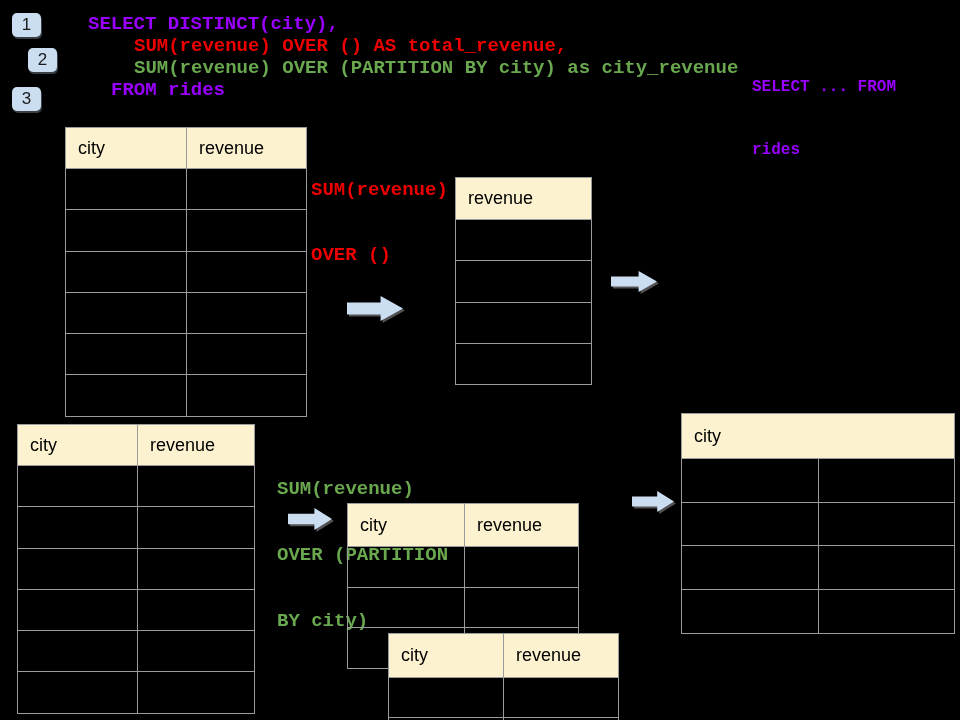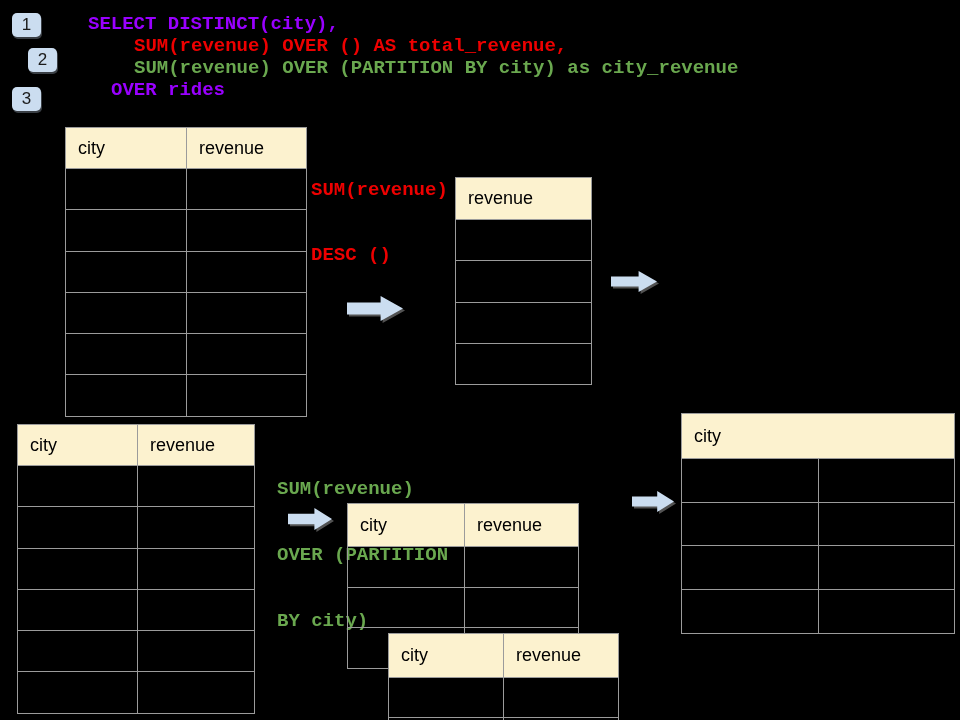--- a/index.html
+++ b/index.html
@@ -68,26 +68,30 @@
 
 <div class="canvas">
 
   <div class="badge" style="left:12px;top:13px">1</div>
   <div class="badge" style="left:28px;top:48px">2</div>
   <div class="badge" style="left:12px;top:87px">3</div>
 
   <div class="code purple" style="left:88px;top:14px">SELECT DISTINCT(city),</div>
   <div class="code green" style="left:134px;top:58px">SUM(revenue) OVER (PARTITION BY city) as city_revenue</div>
   <div class="code red" style="left:134px;top:36px">SUM(revenue) OVER () AS total_revenue,</div>
-  <div class="code purple" style="left:111px;top:80px">OVER rides</div>
-
+  <div class="code purple" style="left:111px;top:80px">FROM rides</div>
+
+  <div class="note small purple" style="left:752px;top:35px">
+    <div>SELECT ... FROM</div>
+    <div>rides</div>
+  </div>
 
   <div class="note red" style="left:311px;top:137px">
     <div>SUM(revenue)</div>
-    <div>DESC ()</div>
+    <div>OVER ()</div>
   </div>
 
   <div class="note green" style="left:277px;top:434px;line-height:22px">
     <div>SUM(revenue)</div>
     <div>OVER (PARTITION</div>
     <div>BY city)</div>
   </div>
 
   <div class="tbl" style="left:65px;top:127px">
       <div class="trow thead" style="height: 40px;">

